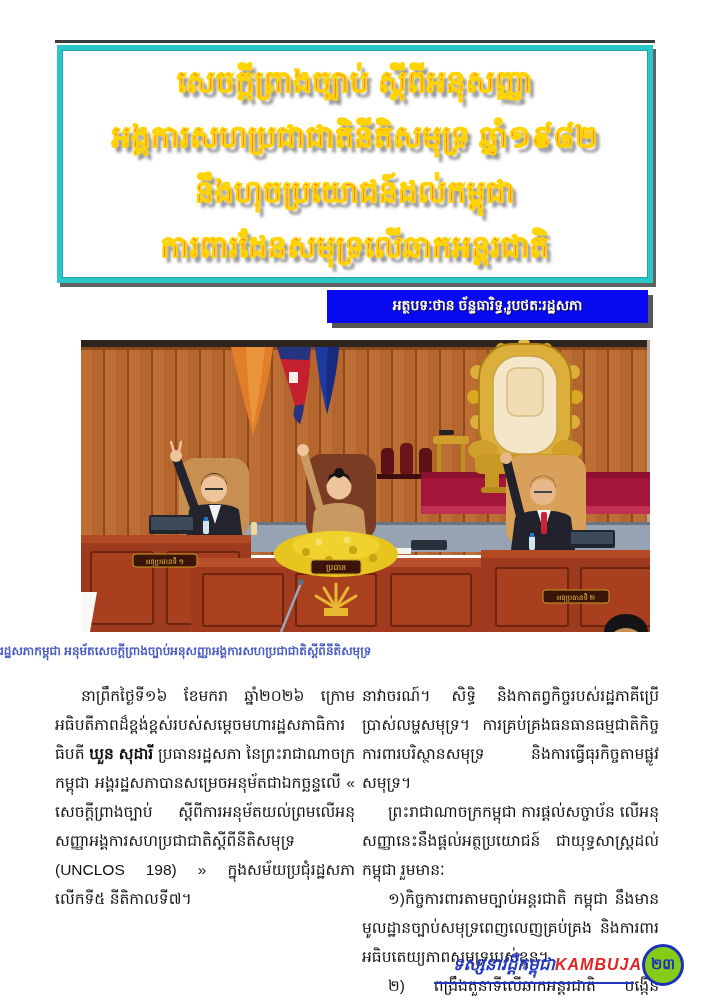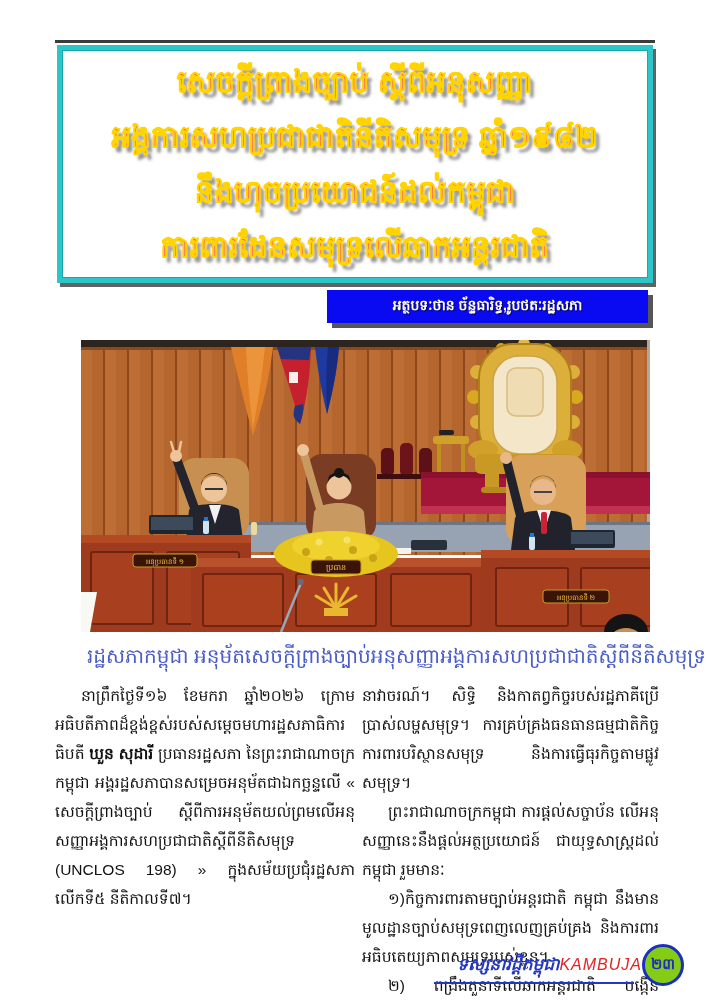--- a/index.html
+++ b/index.html
@@ -23,38 +23,38 @@
   .byline-banner {
     position:absolute; left:327px; top:290px; width:321px; height:33px;
     background:#0a0af2; box-shadow:5px 5px 0 rgba(55,55,55,0.85);
     display:flex; align-items:center; justify-content:center;
   }
   .byline-banner span { color:#fffde0; font-weight:bold; font-size:14px; text-shadow:1px 1px 1px rgba(0,0,0,0.6); white-space:nowrap; }
 
   
   .photo-wrap { position:absolute; left:62px; top:340px; width:588px; height:292px; overflow:hidden;padding-left:19px; }
   .photo-caption {
-    position:absolute; left:0; top:643px; width:706px; text-align:right;
-    color:#4a5cc5; font-size:20px; font-weight:normal;
+    position:absolute; left:0; top:643px; width:706px; text-align:left;
+    color:#4a5cc5; font-size:12px; font-weight:bold;
   }
 
   
   .col { position:absolute; top:681px; width:300px; font-size:15.5px; line-height:29px; color:#111; text-align:justify; }
   .col-left { left:55px; }
   .col-right { left:362px; width:297px; }
   .para { text-indent:26px; }
   .para.cont { text-indent:0; }
   .bold-name { font-weight:bold; }
 
   
   .footer { position:absolute; left:0; top:944px; width:706px; height:46px; }
   .footer-rule { position:absolute; left:434px; top:38px; width:200px; height:2px; background:#2437c0; }
   .footer-row { position:absolute; right:22px; top:0; display:flex; align-items:center; gap:0; }
   .footer-khmer { color:#2437c0; font-size:17px; font-weight:bold; font-style:italic; }
-  .footer-latin { color:#e02424; font-size:16px; font-weight:normal; font-style:italic; letter-spacing:1px; }
+  .footer-latin { color:#e02424; font-size:16px; font-weight:bold; font-style:italic; letter-spacing:1px; }
   .page-badge {
     width:42px; height:42px; border-radius:50%; background:#84cc16; border:3px solid #1c2fbe;
     display:flex; align-items:center; justify-content:center;
     color:#1c2fbe; font-weight:bold; font-size:15px;
   }
 </style>
 </head>
 <body>
 
 <div id="page">

